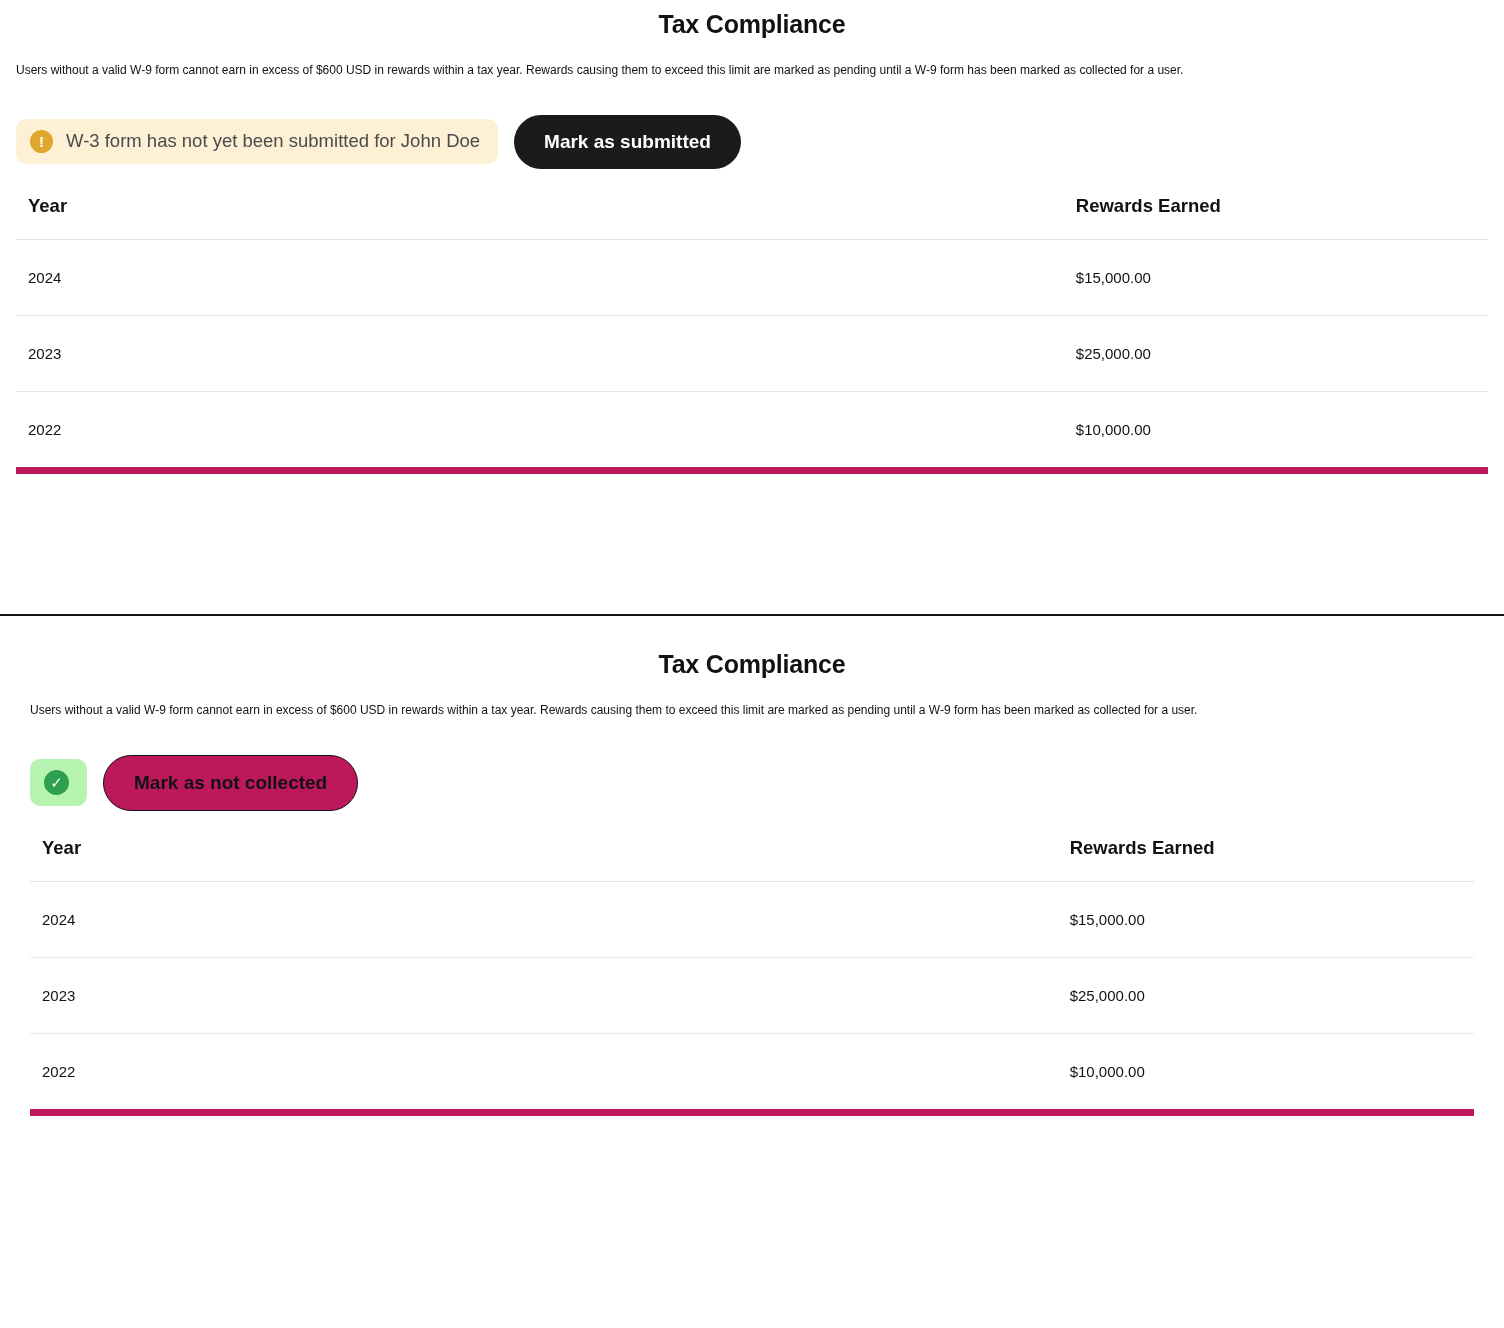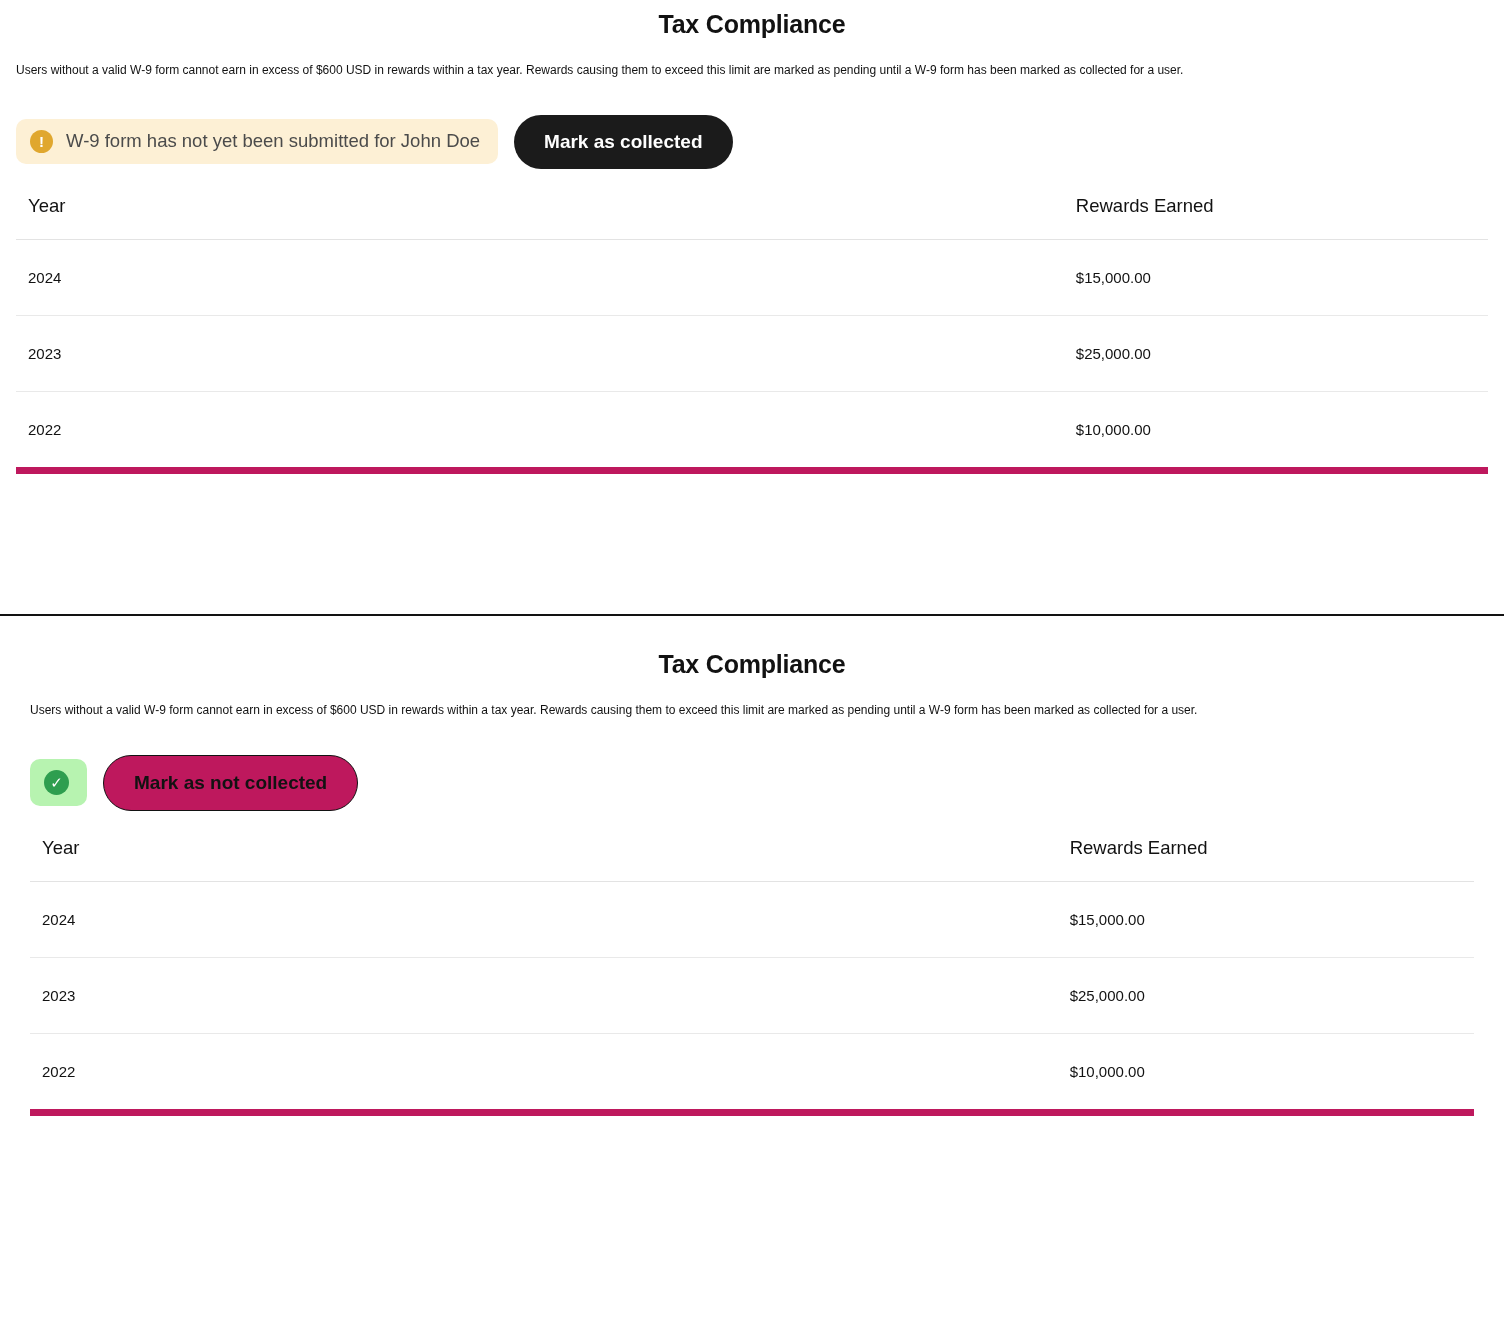--- a/index.html
+++ b/index.html
@@ -130,21 +130,21 @@
   }
 
   table.rewards {
     width: 100%;
     border-collapse: collapse;
     margin-top: 26px;
   }
   table.rewards th {
     text-align: left;
     font-size: 18.5px;
-    font-weight: normal;
+    font-weight: bold;
     color: #121212;
     padding: 0 0 22px 12px;
     border-bottom: 1px solid #e3e3e3;
   }
   table.rewards th.col-amount,
   table.rewards td.col-amount {
     padding-left: 0;
   }
   table.rewards td {
     font-size: 15px;
@@ -160,23 +160,23 @@
 <body>
 
 <section class="panel panel-a">
   <div class="inner-a">
     <h1 class="section-title">Tax Compliance</h1>
     <p class="section-desc">Users without a valid W-9 form cannot earn in excess of $600 USD in rewards within a tax year. Rewards causing them to exceed this limit are marked as pending until a W-9 form has been marked as collected for a user.</p>
 
     <div class="status-row">
       <div class="status-pill warning">
         <span class="icon-warn">!</span>
-        <span class="pill-text">W-9 form has not yet been submitted for John Doe</span>
+        <span class="pill-text">W-3 form has not yet been submitted for John Doe</span>
       </div>
-      <button class="btn btn-dark">Mark as collected</button>
+      <button class="btn btn-dark">Mark as submitted</button>
     </div>
 
     <table class="rewards">
       <thead>
         <tr>
           <th class="col-year">Year</th>
           <th class="col-amount">Rewards Earned</th>
         </tr>
       </thead>
       <tbody>

